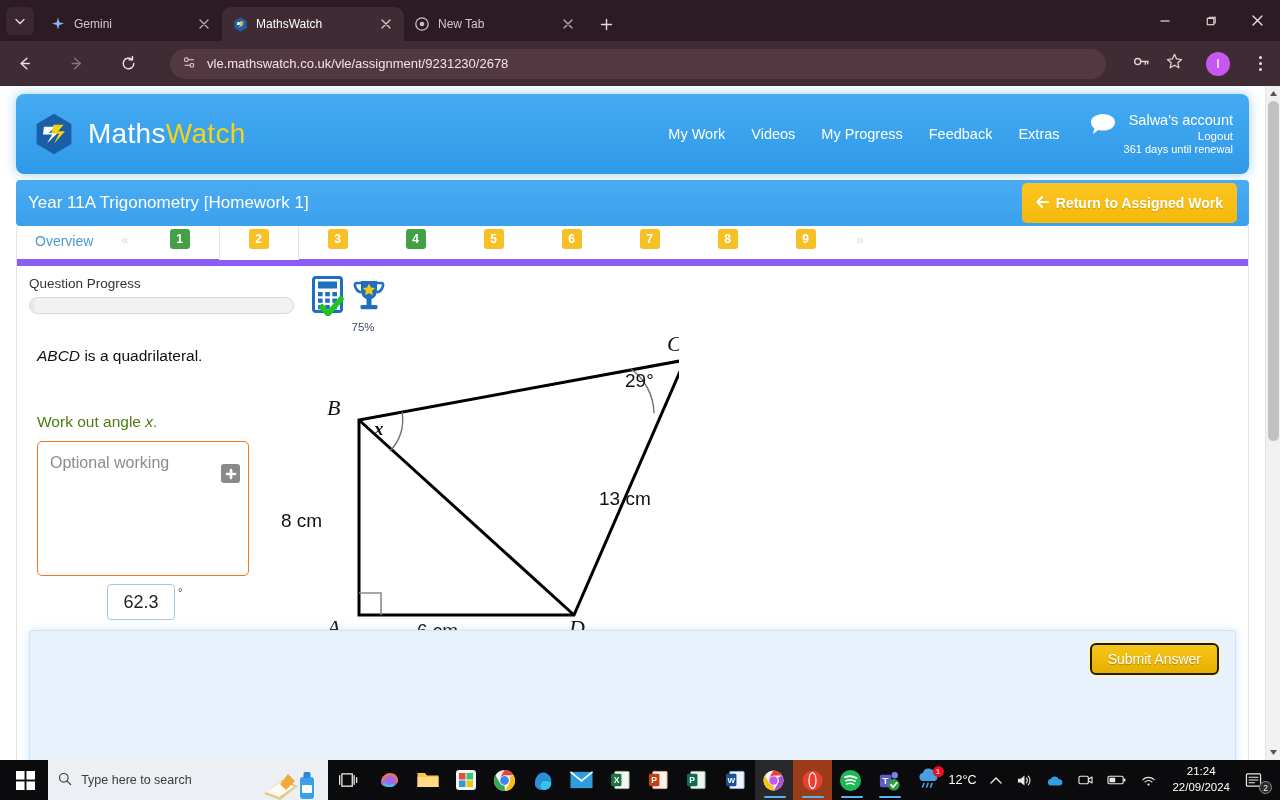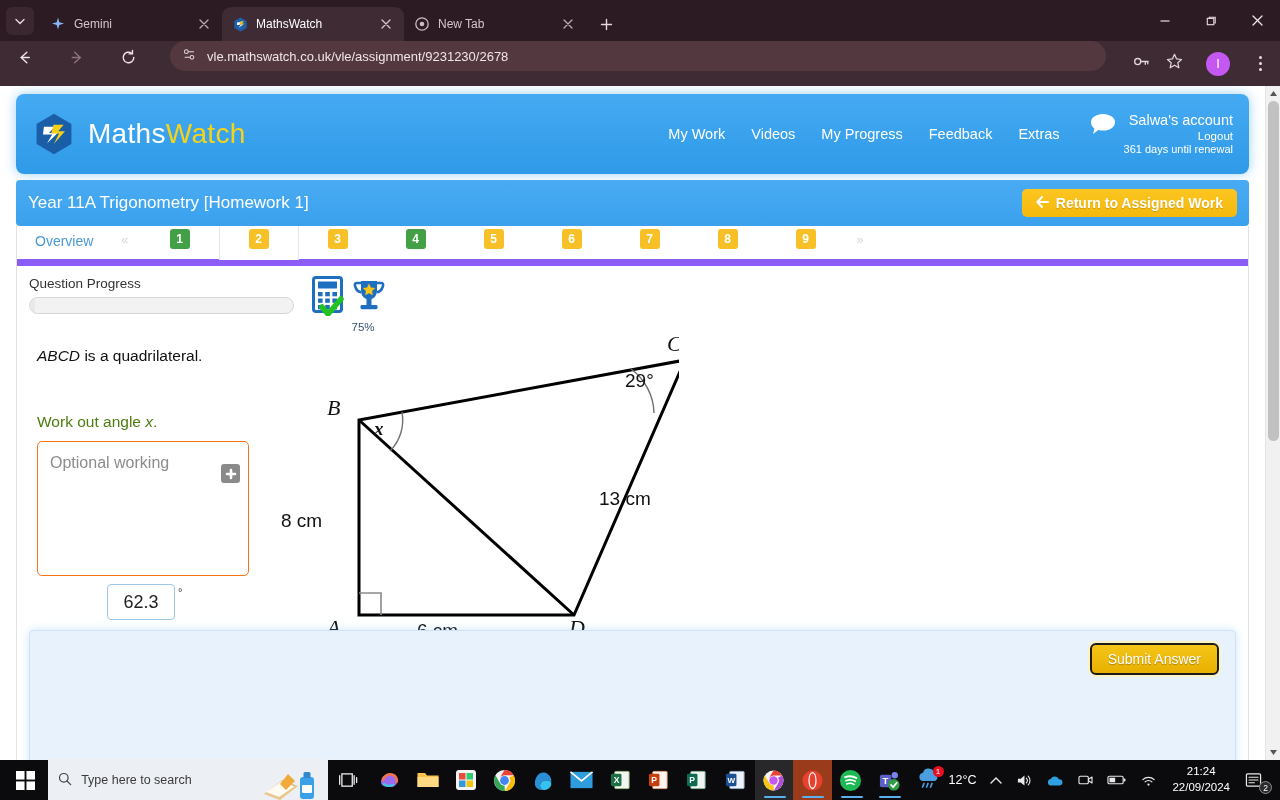--- a/index.html
+++ b/index.html
@@ -35,22 +35,22 @@
   .tab-title { flex: 1; white-space: nowrap; overflow: hidden; text-overflow: ellipsis; font-size: 12px;}
   .tab-close { width: 16px; height: 16px; opacity: .85; display:flex;align-items:center;justify-content:center;}
   .newtab-btn { width: 28px; height: 28px; margin: 0 0 3px 6px; display:flex;align-items:center;justify-content:center;}
   .win-controls {
     position: absolute; right: 0; top: 0; height: 41px;
     display: flex; align-items: center;
   }
   .win-btn { width: 46px; height: 41px; display: flex; align-items: center; justify-content: center; }
 
   .browser-toolbar {
-    height: 45px; background: #3f2b33; display: flex; 
-    padding: 0 8px; gap: 20px;
+    height: 45px; background: #3f2b33; display: flex; align-items: center;
+    padding: 14px 8px; gap: 20px;
   }
   .nav-btn { width: 32px; height: 32px; display:flex; align-items:center; justify-content:center; border-radius: 50%; }
   .omnibox {
     flex: 1; height: 30px; background: #54383f; border-radius: 16px;
     display: flex; align-items: center; padding: 0 12px; margin: 0 6px;
     gap: 10px; color: #efe6ea; font-size: 13px;
   }
   .omni-url { flex: 1; white-space: nowrap; overflow: hidden; }
   .omni-right { display: flex; align-items: center; gap: 14px; }
   .profile-av {
@@ -111,21 +111,21 @@
   
   .mw-titlebar {
     margin-top: 6px; height: 46px; background: linear-gradient(180deg,#49abf2,#3ba1ee);
     border-radius: 4px; display: flex; align-items: center; padding: 0 12px;
     position: relative;
   }
   .mw-title { color: #fff; font-size: 17px; }
   .return-btn {
     margin-left: auto; background: linear-gradient(180deg,#fcc521,#f5b90c);
     color: #fff; font-size: 14px; font-weight: bold; border: none;
-    border-radius: 5px; height: 28px; padding: 0 14px;
+    border-radius: 5px; height: 40px; padding: 0 14px;
     display: flex; align-items: center; gap: 7px; cursor: pointer;
     text-shadow: 0 1px 1px rgba(0,0,0,.18);
   }
 
   
   .mw-card {
     background: #fff; border: 1px solid #e3e3e3; border-top: none;
     border-radius: 0 0 4px 4px; min-height: 500px;
   }
   .tabs-row {

